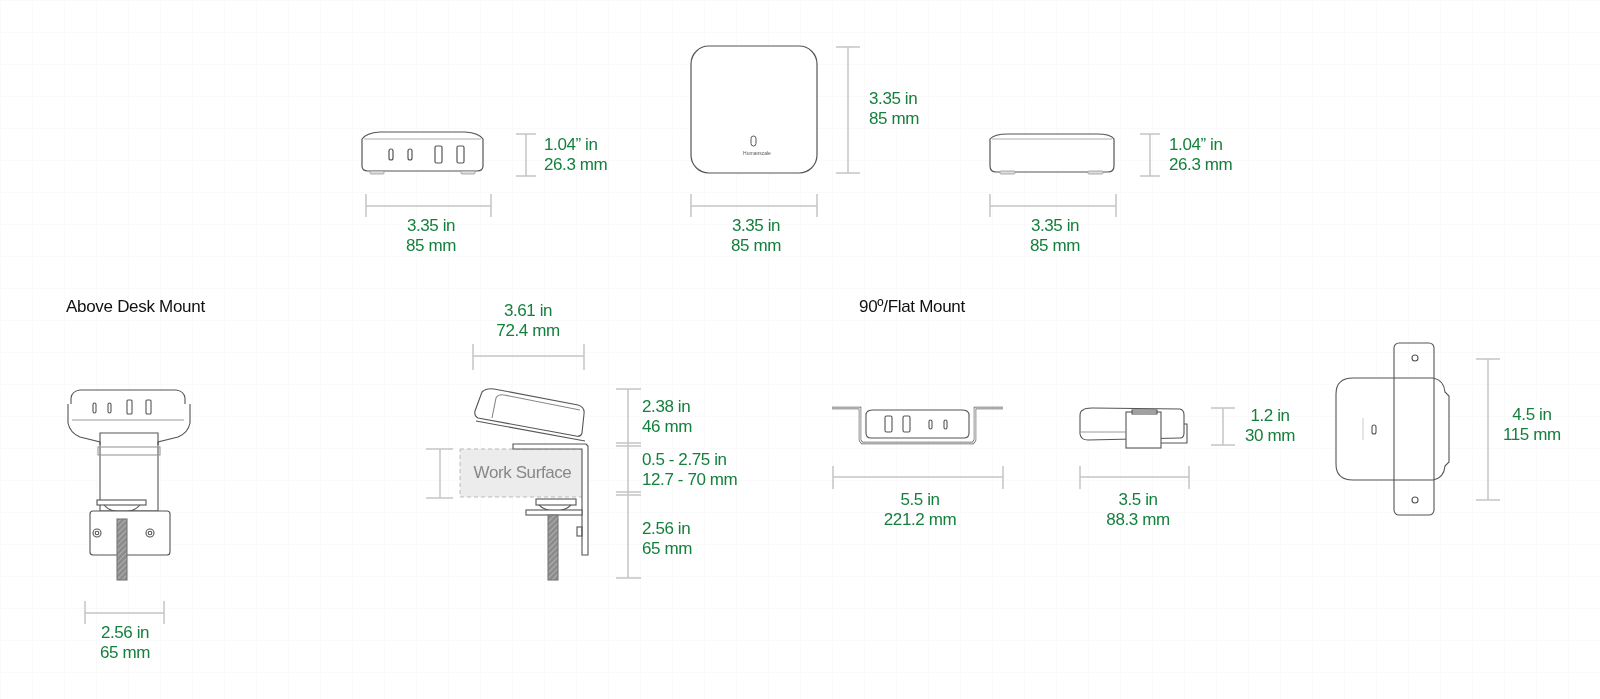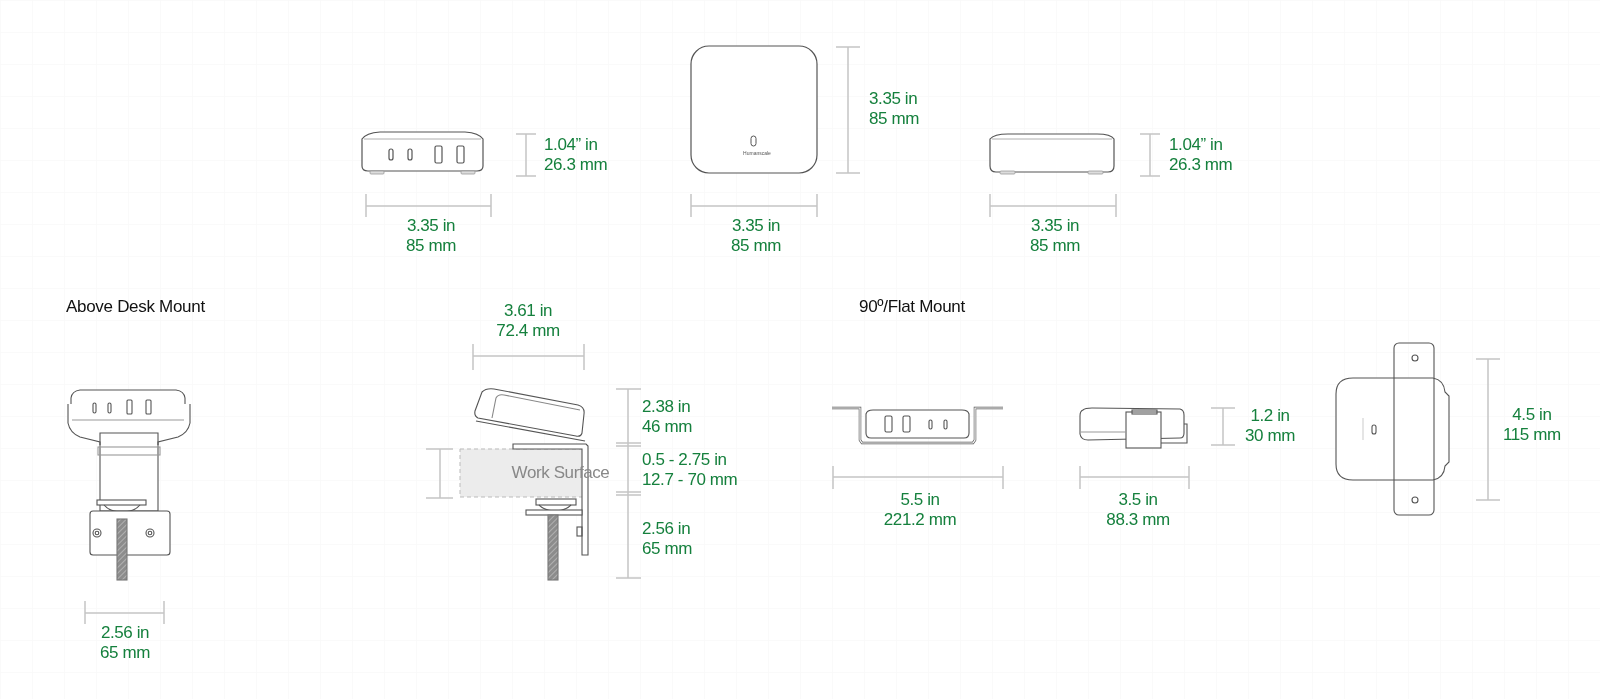--- a/index.html
+++ b/index.html
@@ -185,21 +185,21 @@
 <div class="lbl" style="left:869px;top:89px;"><div>3.35 in</div><div>85 mm</div></div>
 <div class="lbl c" style="left:756px;top:216px;"><div>3.35 in</div><div>85 mm</div></div>
 <div style="position:absolute;left:737px;top:150px;width:40px;text-align:center;font-size:5px;color:#555;">Humanscale</div>
 
 <div class="lbl" style="left:1169px;top:135px;"><div>1.04” in</div><div>26.3 mm</div></div>
 <div class="lbl c" style="left:1055px;top:216px;"><div>3.35 in</div><div>85 mm</div></div>
 
 <div class="heading" style="left:66px;top:296px;">Above Desk Mount</div>
 <div class="lbl c" style="left:125px;top:623px;"><div>2.56 in</div><div>65 mm</div></div>
 <div class="lbl c" style="left:528px;top:301px;"><div>3.61 in</div><div>72.4 mm</div></div>
-<div style="position:absolute;left:460px;top:463px;width:125px;text-align:center;color:#888;font-size:17px;letter-spacing:-0.4px;padding-left:38px;">Work Surface</div>
+<div style="position:absolute;left:460px;top:463px;width:125px;text-align:center;color:#888;font-size:17px;letter-spacing:-0.4px;">Work Surface</div>
 <div class="lbl" style="left:642px;top:397px;"><div>2.38 in</div><div>46 mm</div></div>
 <div class="lbl" style="left:642px;top:450px;"><div>0.5 - 2.75 in</div><div>12.7 - 70 mm</div></div>
 <div class="lbl" style="left:642px;top:519px;"><div>2.56 in</div><div>65 mm</div></div>
 
 <div class="heading" style="left:815px;top:296px;margin-left:44px;">90º/Flat Mount</div>
 <div class="lbl c" style="left:920px;top:490px;"><div>5.5 in</div><div>221.2 mm</div></div>
 <div class="lbl c" style="left:1138px;top:490px;"><div>3.5 in</div><div>88.3 mm</div></div>
 <div class="lbl" style="left:1245px;top:406px;text-align:center;"><div>1.2 in</div><div>30 mm</div></div>
 <div class="lbl" style="left:1503px;top:405px;text-align:center;"><div>4.5 in</div><div>115 mm</div></div>
 

